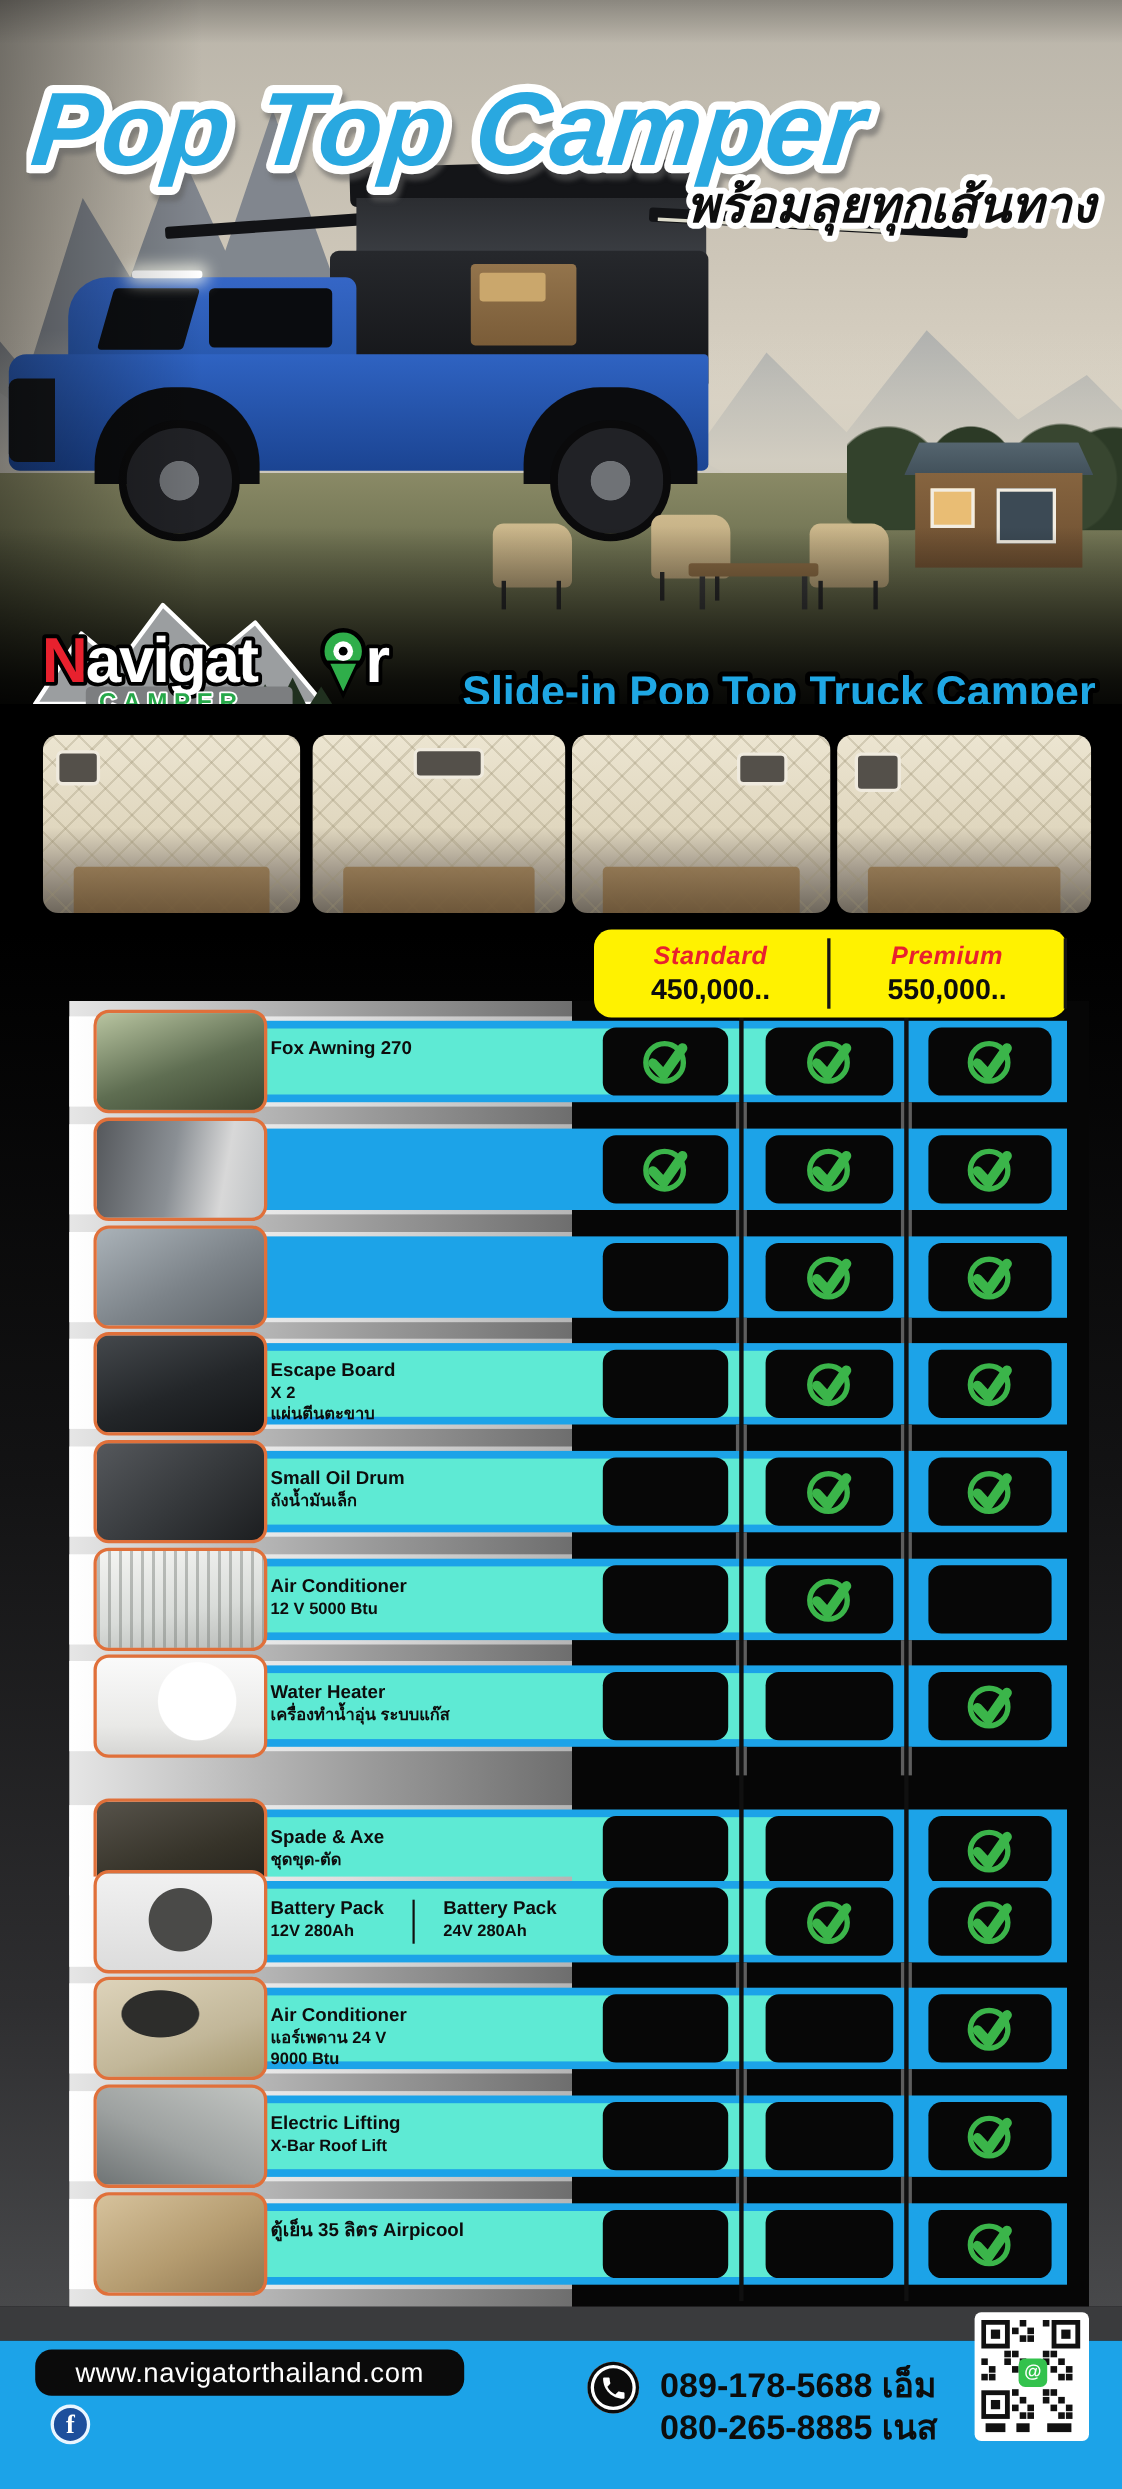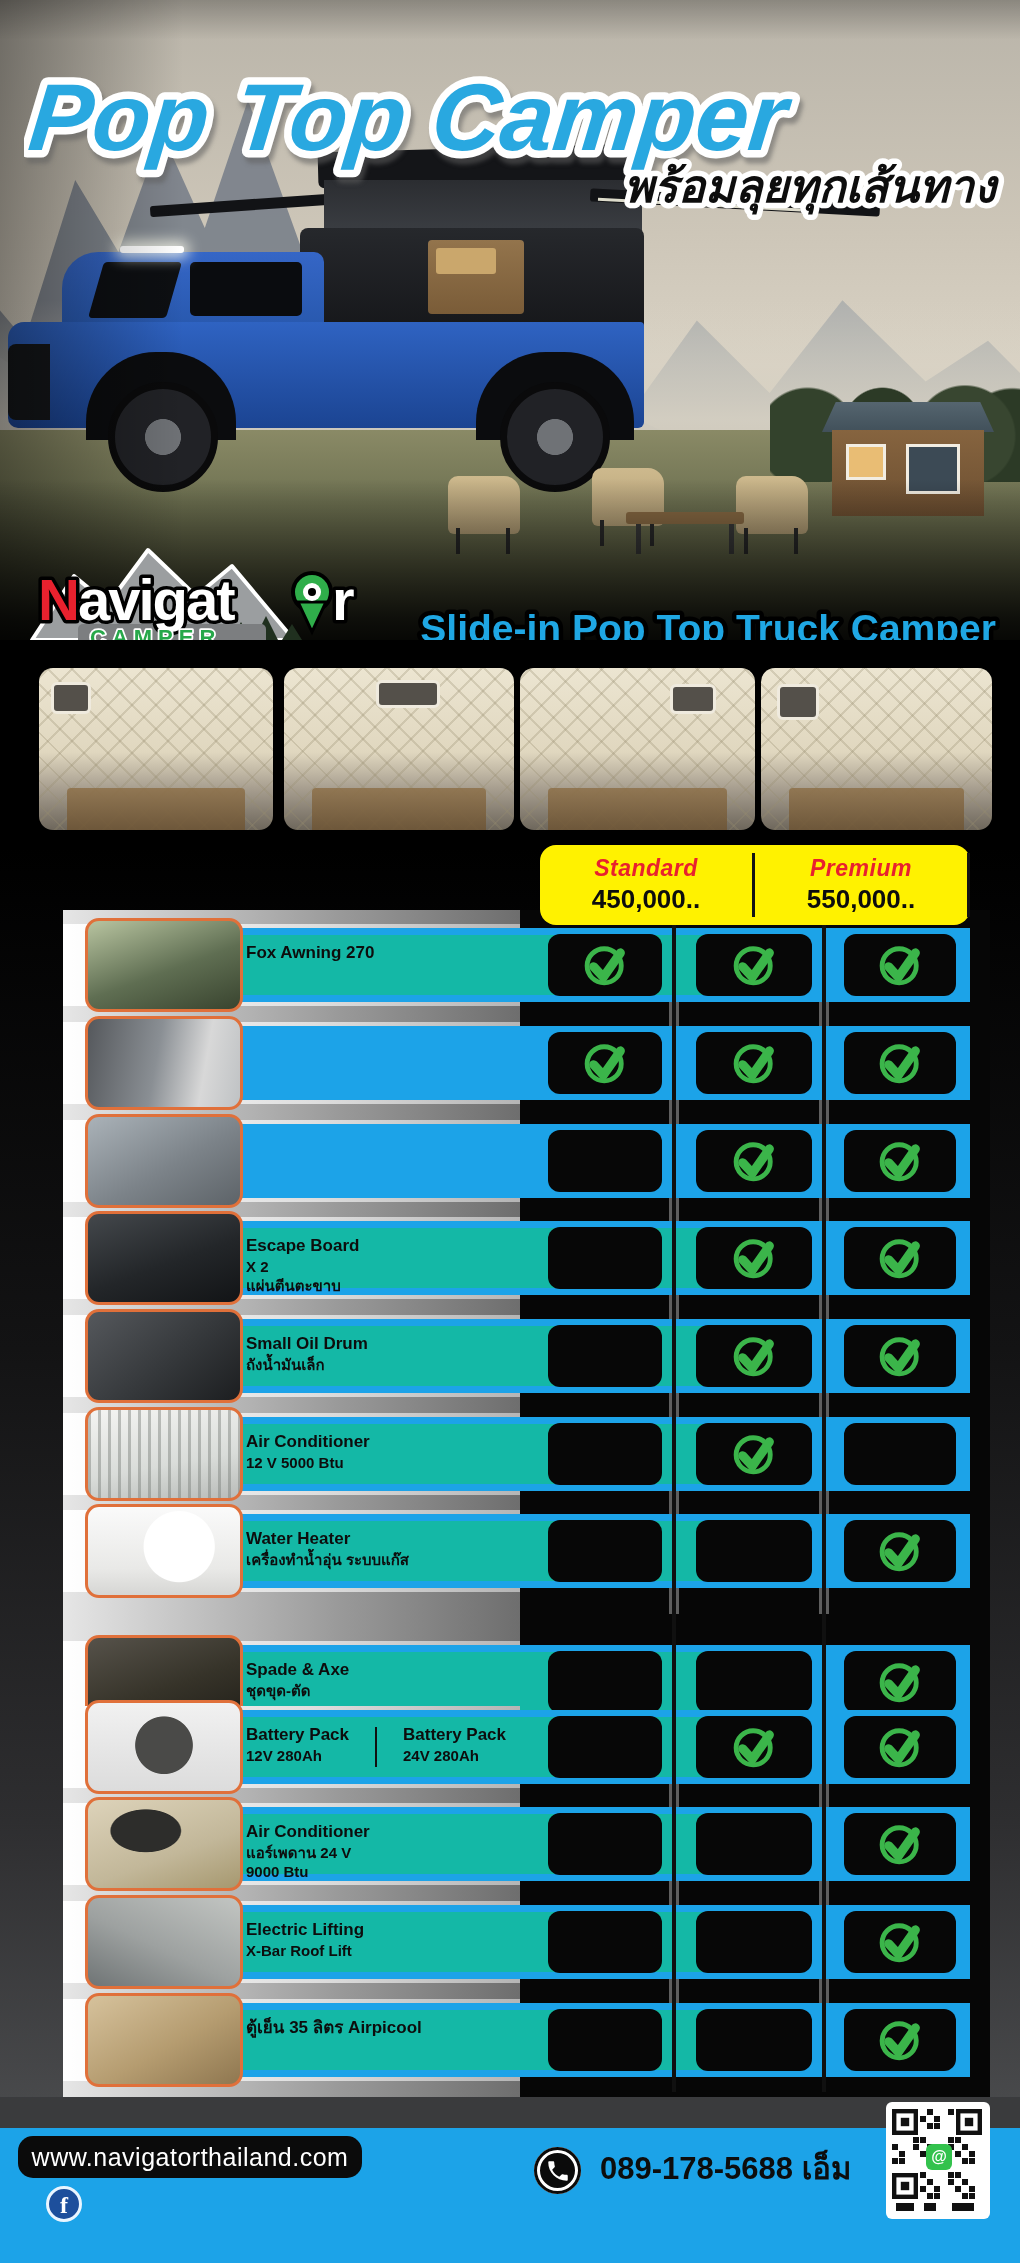--- a/index.html
+++ b/index.html
@@ -86,21 +86,21 @@
   .tbl-right-bg{position:absolute;left:520px;top:910px;width:470px;height:1187px;background:#060606;z-index:1;}
   .col-div{position:absolute;top:925px;height:1167px;width:4px;background:#101010;z-index:3;}
   .bg-lower{position:absolute;left:0;top:848px;width:1020px;height:1249px;
     background:linear-gradient(180deg,#000 0%,#131314 40%,#2e2e30 78%,#48494b 100%);z-index:0;}
   .row{position:absolute;left:0;width:1020px;height:98px;z-index:2;}
   .row .band{position:absolute;left:63px;top:-4px;width:457px;height:82px;
     background:linear-gradient(90deg,#ffffff 0%,#dedede 55%,#b5b5b5 100%);}
   .row .strip{position:absolute;left:208px;top:0;width:762px;height:74px;background:#1CA3E8;}
   .row .thumb{position:absolute;left:85px;top:-10px;width:158px;height:94px;border:3px solid #E0703A;
     border-radius:14px;z-index:5;box-sizing:border-box;}
-  .row .labelbox{position:absolute;left:218px;top:7px;width:517px;height:60px;background:#14b8a6;
+  .row .labelbox{position:absolute;left:218px;top:7px;width:517px;height:60px;background:#5eead4;
     box-sizing:border-box;padding:8px 14px 4px 28px;display:flex;gap:0;}
   .lblcol{display:flex;flex-direction:column;}
   .lbl-div{width:2px;background:#111;margin:2px 26px 6px 26px;}
   .l1{font-weight:800;font-size:17px;color:#0d0d0d;line-height:1.22;}
   .ln{font-weight:700;font-size:15px;color:#0d0d0d;line-height:1.3;}
   .row .cell{position:absolute;top:6px;height:62px;background:#070707;border-radius:12px;z-index:4;
     display:flex;align-items:center;justify-content:center;}
   .cS{left:548px;width:114px;} .cP{left:696px;width:116px;} .cL{left:844px;width:112px;}
   .row .tick{position:absolute;top:74px;width:10px;height:26px;background:#5e5e5e;z-index:2;}
   
@@ -117,21 +117,21 @@
   .t9{background:radial-gradient(circle at 50% 48%,#4a4a48 0 32%,transparent 33%),
       linear-gradient(180deg,#f1f1f1 0%,#dcdcdc 100%);}
   .t10{background:radial-gradient(ellipse at 38% 35%,#2d2d2b 0 26%,transparent 27%),
       linear-gradient(160deg,#ddd3ba 0%,#c2b799 60%,#a6986f 100%);}
   .t11{background:linear-gradient(25deg,#6f7475 0%,#9da1a0 45%,#c2c5c2 100%);}
   .t12{background:linear-gradient(150deg,#d6c29c 0%,#b59c70 55%,#8f7750 100%);}
 
   
   .foot-strip{position:absolute;left:0;top:2097px;width:1020px;height:31px;background:#3a3b3d;z-index:2;}
   .foot-blue{position:absolute;left:0;top:2128px;width:1020px;height:135px;background:#1CA3E8;z-index:2;}
-  .url-pill{position:absolute;left:18px;top:2136px;width:344px;height:42px;background:#0b0b0b;border-radius:15px;
+  .url-pill{position:absolute;left:32px;top:2136px;width:390px;height:42px;background:#0b0b0b;border-radius:15px;
     display:flex;align-items:center;justify-content:center;z-index:3;}
   .url-pill span{color:#fff;font-size:25px;font-weight:500;letter-spacing:.5px;}
   .fb-icon{position:absolute;left:46px;top:2186px;width:36px;height:36px;border-radius:50%;background:#1d4f9c;
     border:3px solid #e9f5ff;box-sizing:border-box;display:flex;align-items:center;justify-content:center;z-index:3;}
   .fb-icon span{color:#fff;font-family:"Liberation Serif",serif;font-weight:700;font-size:24px;line-height:1;margin-top:2px;}
   .fb-line{position:absolute;left:98px;top:2188px;z-index:3;white-space:nowrap;
     text-shadow:-2px -2px 0 #fff,2px -2px 0 #fff,-2px 2px 0 #fff,2px 2px 0 #fff,0 3px 0 #fff,3px 0 0 #fff,-3px 0 0 #fff,0 -3px 0 #fff;}
   .fb-name{font-family:"Liberation Serif",serif;font-style:italic;font-weight:800;font-size:27px;color:#0f0f0f;}
   .fb-thai{font-weight:800;font-size:25px;color:#0f0f0f;font-style:italic;}
   .ph-icon{position:absolute;left:534px;top:2147px;width:47px;height:47px;border-radius:50%;background:#0b0b0b;
@@ -544,20 +544,21 @@
   <div class="fb-icon">
       <span>f</span>
     </div>
 
   <div class="ph-icon">
     <svg width="26" height="26" viewBox="0 0 24 24">
       <path fill="#ffffff" d="M6.62 10.79c1.44 2.83 3.76 5.14 6.59 6.59l2.2-2.2c.27-.27.67-.36 1.02-.24 1.12.37 2.33.57 3.57.57.55 0 1 .45 1 1V20c0 .55-.45 1-1 1-9.39 0-17-7.61-17-17 0-.55.45-1 1-1h3.5c.55 0 1 .45 1 1 0 1.25.2 2.45.57 3.57.11.35.03.74-.25 1.02l-2.2 2.2z"></path>
     </svg>
   </div>
   <div class="ph1">089-178-5688 เอ็ม</div>
+  <div class="ph2">080-265-8885 เนส</div>
 
   <div class="qr-card">
     <svg id="qr-svg" width="92" height="104" viewBox="0 0 46 52">
         <rect x="0" y="0" width="13" height="13" fill="#111"></rect>
         <rect x="2.2" y="2.2" width="8.6" height="8.6" fill="#fff"></rect>
         <rect x="4.4" y="4.4" width="4.2" height="4.2" fill="#111"></rect>
         <rect x="32" y="0" width="13" height="13" fill="#111"></rect>
         <rect x="34.2" y="2.2" width="8.6" height="8.6" fill="#fff"></rect>
         <rect x="36.4" y="4.4" width="4.2" height="4.2" fill="#111"></rect>
         <rect x="0" y="32" width="13" height="13" fill="#111"></rect>

